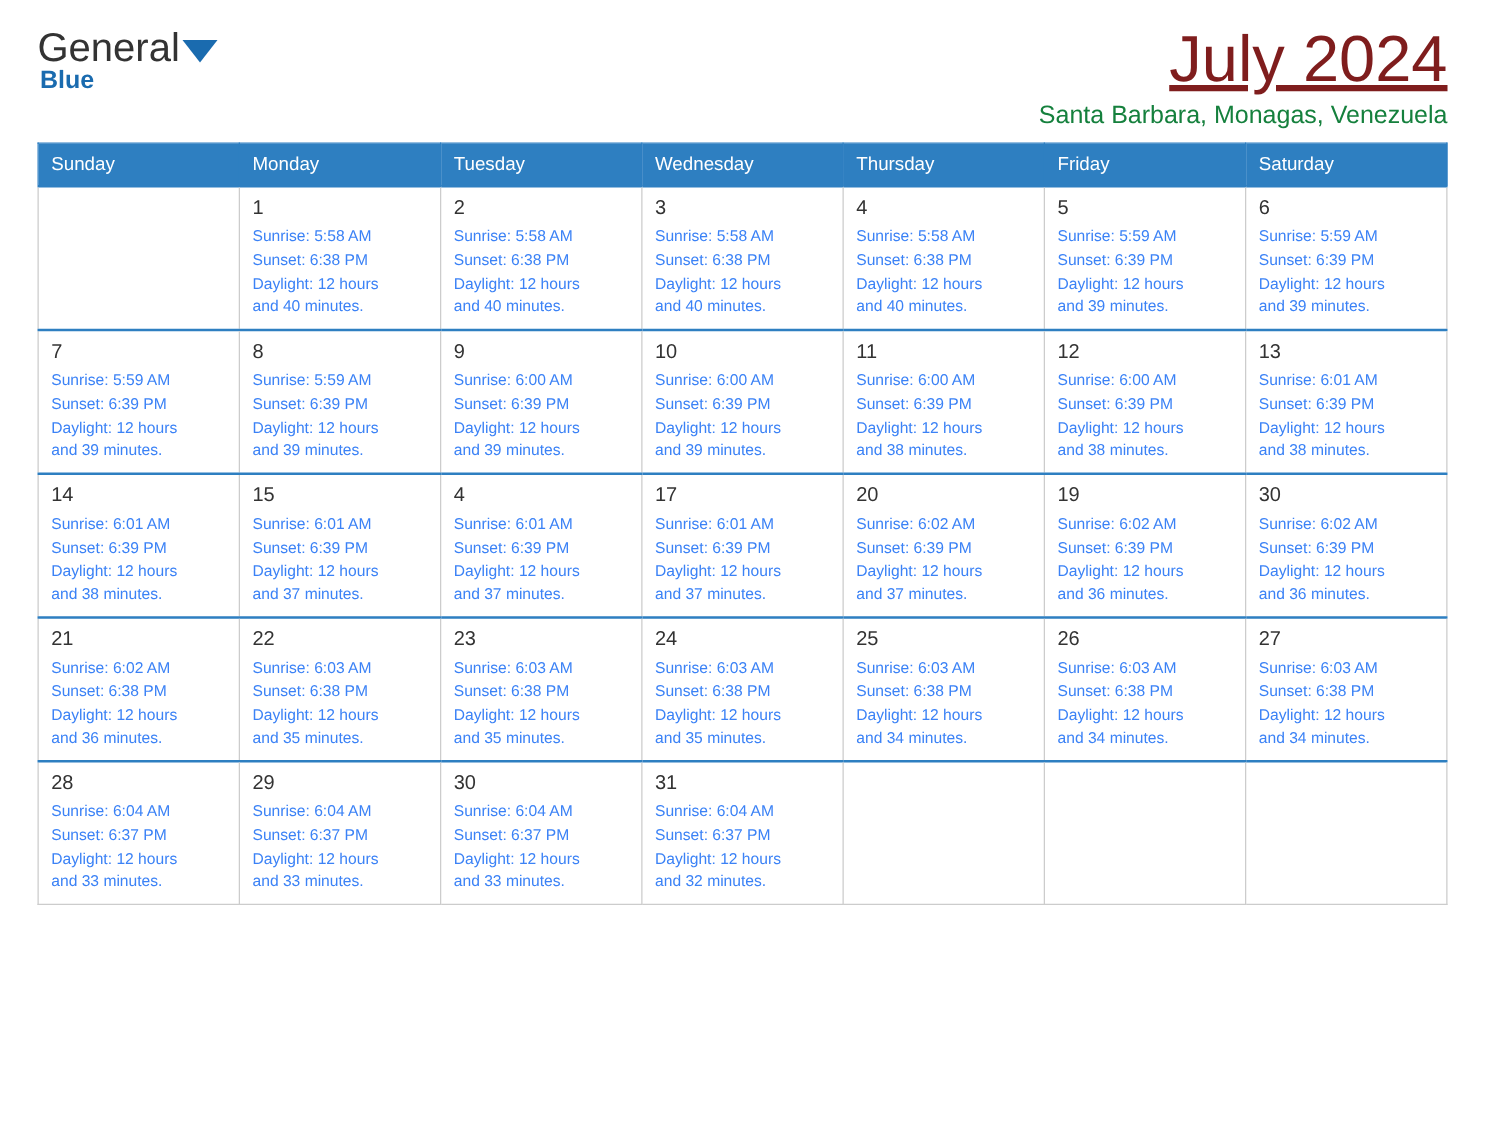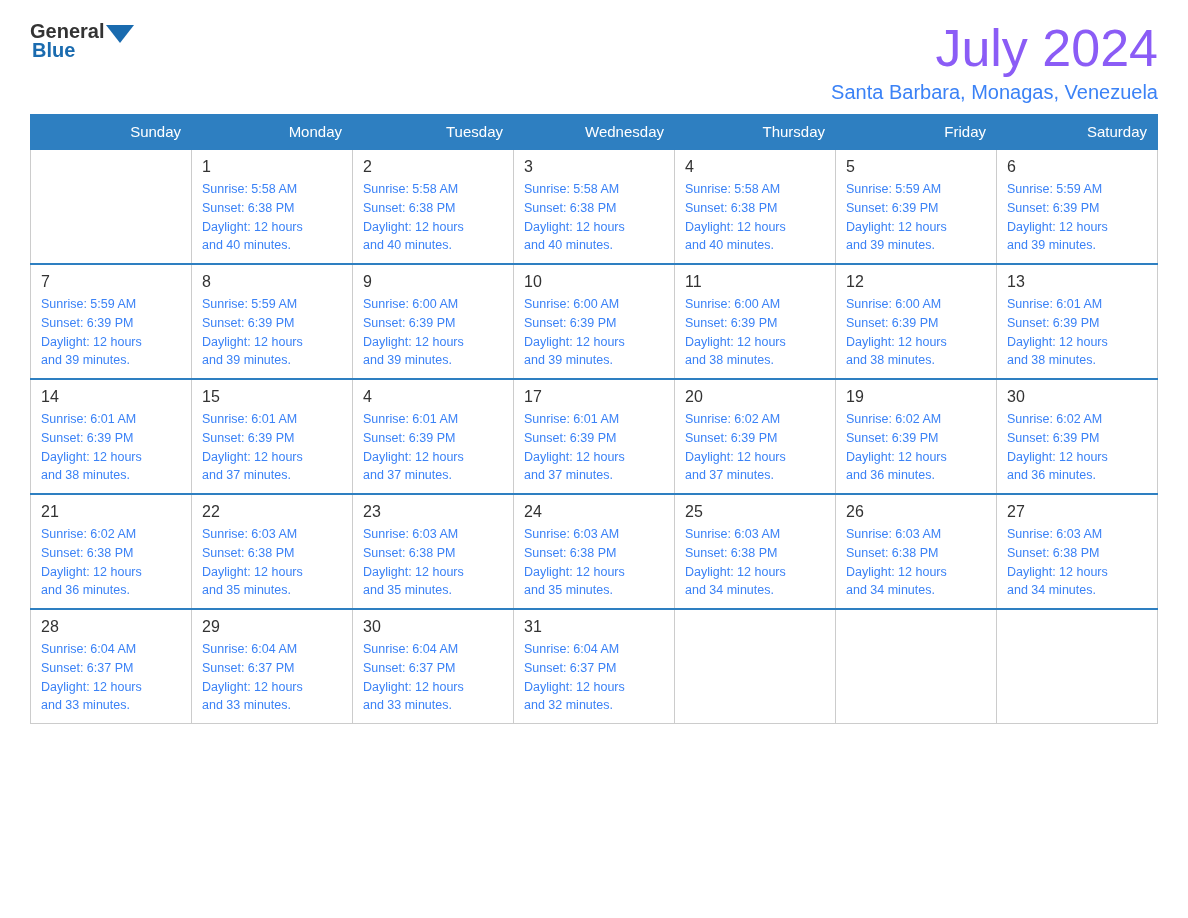--- a/index.html
+++ b/index.html
@@ -15,22 +15,22 @@
       justify-content: space-between;
       align-items: flex-start;
       margin-bottom: 10px;
     }
     .logo {
       display: flex;
       flex-direction: column;
       align-items: flex-start;
     }
     .logo-text {
-      font-size: 20px;
-      font-weight: bold;
+      font-size: 32px;
+      font-weight: normal;
       color: #333;
       display: flex;
       align-items: center;
     }
     .logo-general { color: #333; }
     .logo-triangle {
       width: 0;
       height: 0;
       border-left: 14px solid transparent;
       border-right: 14px solid transparent;
@@ -46,38 +46,39 @@
       margin-top: -4px;
       padding-left: 2px;
       text-align: center;
     }
     .title-section {
       text-align: right;
     }
     .month-title {
       font-size: 52px;
       font-weight: normal;
-      color: #8b5cf6;
+      color: #7f1d1d;
       line-height: 1.1;
+      text-decoration: underline;
     }
     .location {
       font-size: 20px;
-      color: #3b82f6;
+      color: #15803d;
       margin-top: 4px;
     }
     .calendar {
       width: 100%;
       border-collapse: collapse;
       margin-top: 10px;
     }
     .calendar th {
       background-color: #2e7fc1;
       color: #fff;
       padding: 8px 10px;
-      text-align: right;
+      text-align: left;
       font-size: 15px;
       font-weight: normal;
       border: 1px solid #2e7fc1;
     }
     .calendar td {
       vertical-align: top;
       padding: 8px 10px;
       border: 1px solid #ccc;
       border-top: 2px solid #2e7fc1;
       font-size: 13px;

